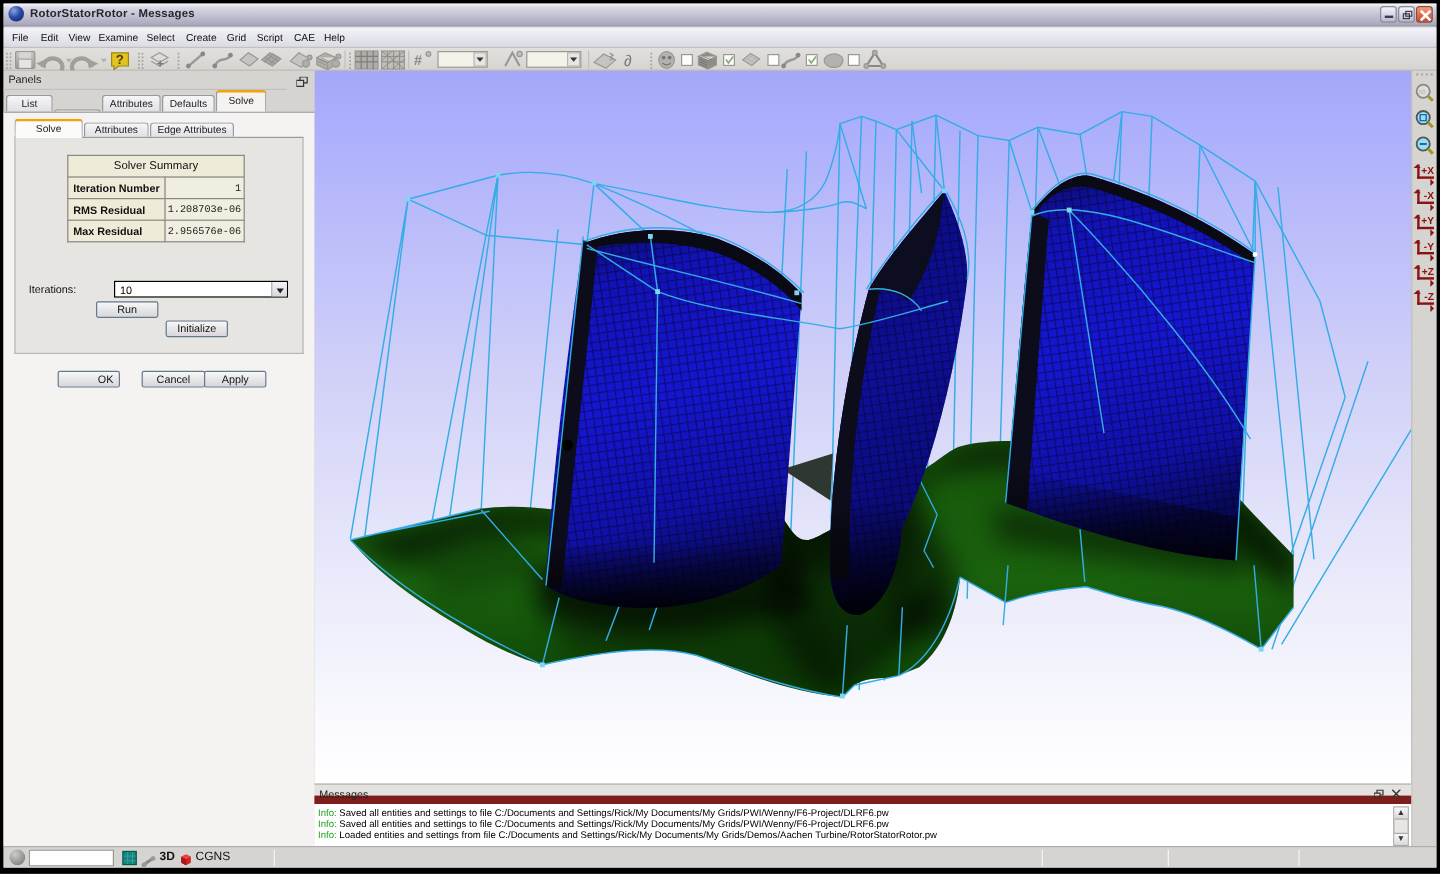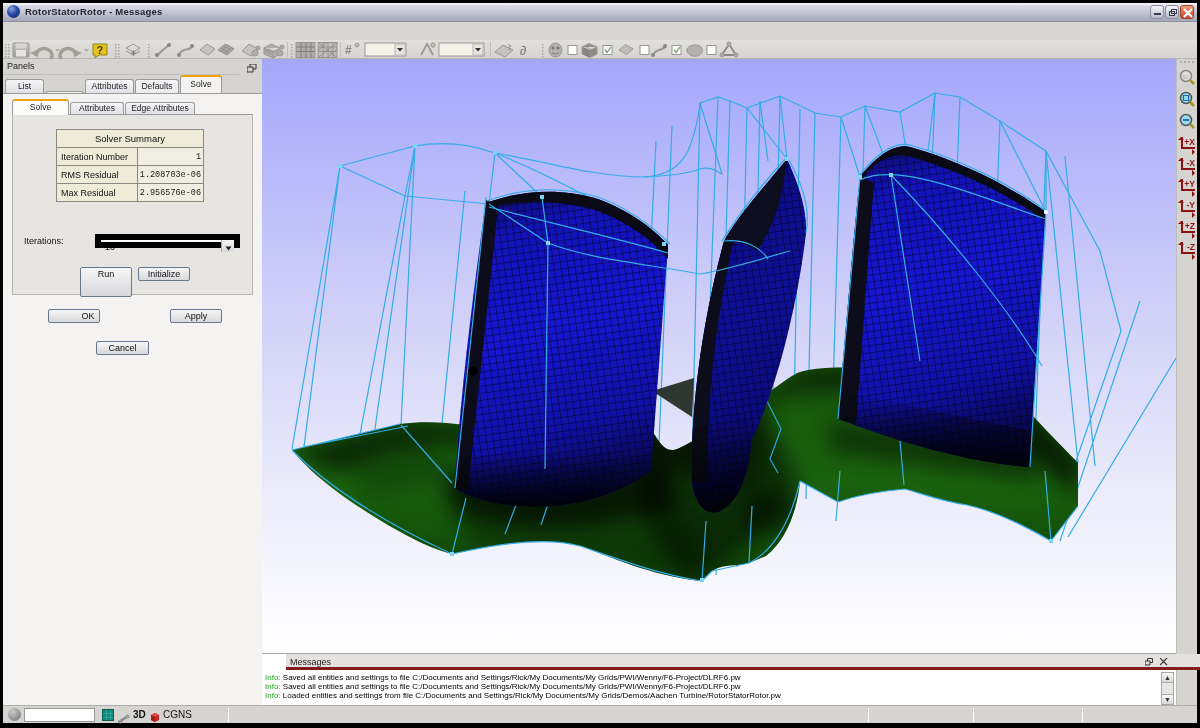--- a/index.html
+++ b/index.html
@@ -48,21 +48,21 @@
     background:linear-gradient(180deg,#f6f6f8 0%,#e0e0e5 100%); }
   .tab.active { background:#f4f3f1; border-top:2px solid #f0a30a; z-index:3;}
   
   .qbtn { position:absolute; font-size:9px; color:#111; text-align:center;
     border:1px solid #66788c; border-radius:2px;
     background:linear-gradient(180deg,#f8f8f8 0%,#e8e8ea 45%,#d8d8dc 100%); }
   #stable { table-layout:fixed; }
   #stable td { border:1px solid #8a8880; padding:0; white-space:nowrap; overflow:hidden; }
   #stable .th { background:#eeecd9; text-align:center; font-weight:normal; color:#111;
      font-size:9.5px; height:18px; }
-  #stable .tl { background:#eeecd9; font-weight:normal; color:#111; font-size:9px; width:81px; height:18px; padding-left:4px;}
+  #stable .tl { background:#eeecd9; font-weight:bold; color:#111; font-size:9px; width:81px; height:18px; padding-left:4px;}
   #stable .tv { background:#f0eee0; font-family:"Liberation Mono",monospace; font-size:8.5px;
      color:#222; text-align:right; padding-right:2px; width:66px;}
   .mline { position:absolute; left:3px; font-size:8px; color:#000; white-space:nowrap; }
   .mline i { font-style:normal; color:#1fa31f; }
   .axico { position:absolute; left:4px; width:14px; height:12px; font-size:8.5px; font-weight:bold;
     color:#8c1212; text-align:right; line-height:10px;
     border-left:2px solid #8c1212; border-bottom:2px solid #8c1212; }
   .axico:before { content:""; position:absolute; left:-5px; top:-3px;
     border:3px solid transparent; border-bottom-color:#8c1212; }
   .axico:after { content:""; position:absolute; right:-3px; bottom:-8px;
@@ -80,20 +80,32 @@
     <div class="wbtn" id="btnmax">
         <i></i>
         <b></b>
       </div>
     <div class="wbtn" id="btnclose">
         <svg width="10" height="10">
           <path d="M1,1 L9,9 M9,1 L1,9" stroke="#fff" stroke-width="2.2"></path>
         </svg>
       </div>
   </div>
+  <div id="menubar">
+    <span style="left:7px">File</span>
+    <span style="left:31px">Edit</span>
+    <span style="left:54px">View</span>
+    <span style="left:79px">Examine</span>
+    <span style="left:119px">Select</span>
+    <span style="left:152px">Create</span>
+    <span style="left:186px">Grid</span>
+    <span style="left:211px">Script</span>
+    <span style="left:242px">CAE</span>
+    <span style="left:267px">Help</span>
+  </div>
   <div id="toolbar">
   <svg width="1194" height="19">
     <defs>
       <linearGradient id="tgray" x1="0" y1="0" x2="0" y2="1">
         <stop offset="0" stop-color="#c8c6c2"></stop>
             <stop offset="1" stop-color="#9e9c98"></stop>
       </linearGradient>
     </defs>
     <g fill="#a8a6a2" stroke="none">
           <rect x="2" y="4" width="1.5" height="1.5"></rect>
@@ -280,34 +292,34 @@
             <td class="tv">1.208703e-06</td>
           </tr>
       <tr>
             <td class="tl">Max Residual</td>
             <td class="tv">2.956576e-06</td>
           </tr>
     </tbody>
       </table>
 
     <div class="abs" style="left:21px;top:177px;font-size:9px;color:#111;">Iterations:</div>
-    <div class="abs" style="left:92px;top:175px;width:145px;height:14px;background:#fff;border:6px solid #000000;">
+    <div class="abs" style="left:92px;top:175px;width:145px;height:14px;background:#fff;border:1px solid #000000;">
       <div class="abs" style="left:4px;top:2px;font-size:9px;color:#000;">10</div>
       <div class="abs" style="right:0;top:0;width:13px;height:12px;border-left:1px solid #9aa8b8;background:linear-gradient(180deg,#f4f4f6,#d8d8dc);">
         <svg width="13" height="13">
             <path d="M3.5,5.5 l6,0 l-3,4 z" fill="#222"></path>
           </svg>
       </div>
     </div>
 
-    <div class="qbtn" style="left:77px;top:208px;width:52px;height:30px;line-height:12px;">Run</div>
+    <div class="qbtn" style="left:77px;top:192px;width:52px;height:14px;line-height:12px;">Run</div>
     <div class="qbtn" style="left:135px;top:208px;width:52px;height:14px;line-height:12px;">Initialize</div>
 
     <div class="qbtn" style="left:45px;top:250px;width:52px;height:14px;line-height:12px;padding-left:28px;">OK</div>
-    <div class="qbtn" style="left:93px;top:250px;width:53px;height:14px;line-height:12px;margin-top:32px;">Cancel</div>
+    <div class="qbtn" style="left:115px;top:250px;width:53px;height:14px;line-height:12px;">Cancel</div>
     <div class="qbtn" style="left:167px;top:250px;width:52px;height:14px;line-height:12px;">Apply</div>
   </div>
 
   <div id="viewport" style="position:absolute;left:259px;top:56px;width:915px;height:594px;">
   <svg width="915" height="594" viewBox="262 58 915 594" preserveAspectRatio="none">
     <defs>
       <linearGradient id="bg" x1="0" y1="0" x2="0" y2="1">
         <stop offset="0" stop-color="#a4a7f7"></stop>
         <stop offset="0.06" stop-color="#aaadfb"></stop>
         <stop offset="0.42" stop-color="#d0d0f8"></stop>
@@ -484,21 +496,21 @@
   </svg>
   <div class="axico" style="top:78px">+X</div>
   <div class="axico" style="top:99px">-X</div>
   <div class="axico" style="top:120px">+Y</div>
   <div class="axico" style="top:141px">-Y</div>
   <div class="axico" style="top:162px">+Z</div>
   <div class="axico" style="top:183px">-Z</div>
   </div>
 
   <div id="messages" style="position:absolute;left:259px;top:650px;width:914px;height:52px;background:#fff;border-top:1px solid #a8a6a2;">
-    <div style="position:absolute;left:0;top:0;width:914px;height:16px;background:#e4e2de;border-bottom:3px solid #7f1d1d;font-size:9px;color:#222;padding:3px 0 0 4px;margin-left:24px;">Messages</div>
+    <div style="position:absolute;left:0;top:0;width:914px;height:16px;background:#e4e2de;border-bottom:7px solid #7f1d1d;font-size:9px;color:#222;padding:3px 0 0 4px;">Messages</div>
     <svg class="abs" style="right:22px;top:4px" width="9" height="8">
         <path d="M0,3 h5 v4 h-5 z M2.5,3 v-2.5 h5 v4 h-2.5" fill="none" stroke="#333" stroke-width="1"></path>
       </svg>
     <svg class="abs" style="right:8px;top:4px" width="8" height="8">
         <path d="M0,0 L7,7 M7,0 L0,7" stroke="#333" stroke-width="1.2"></path>
       </svg>
     <div class="mline" style="top:19px"><i>Info:</i> Saved all entities and settings to file C:/Documents and Settings/Rick/My Documents/My Grids/PWI/Wenny/F6-Project/DLRF6.pw</div>
     <div class="mline" style="top:28px"><i>Info:</i> Saved all entities and settings to file C:/Documents and Settings/Rick/My Documents/My Grids/PWI/Wenny/F6-Project/DLRF6.pw</div>
     <div class="mline" style="top:37px"><i>Info:</i> Loaded entities and settings from file C:/Documents and Settings/Rick/My Documents/My Grids/Demos/Aachen Turbine/RotorStatorRotor.pw</div>
     <div id="mscroll" style="position:absolute;right:2px;top:18px;width:13px;height:33px;background:#e8e6e2;border:1px solid #aaa8a4;">

